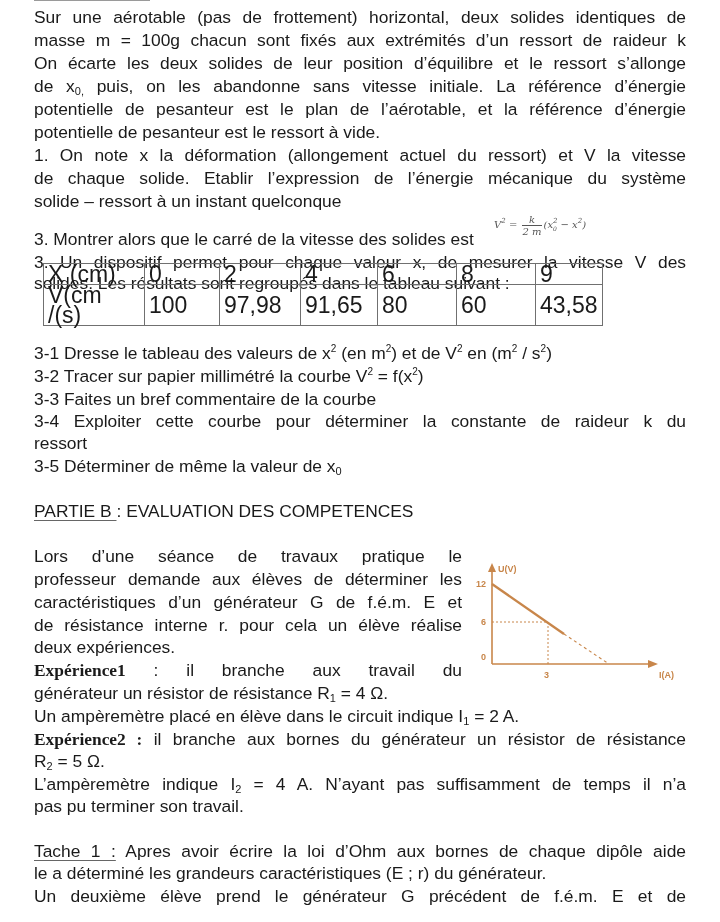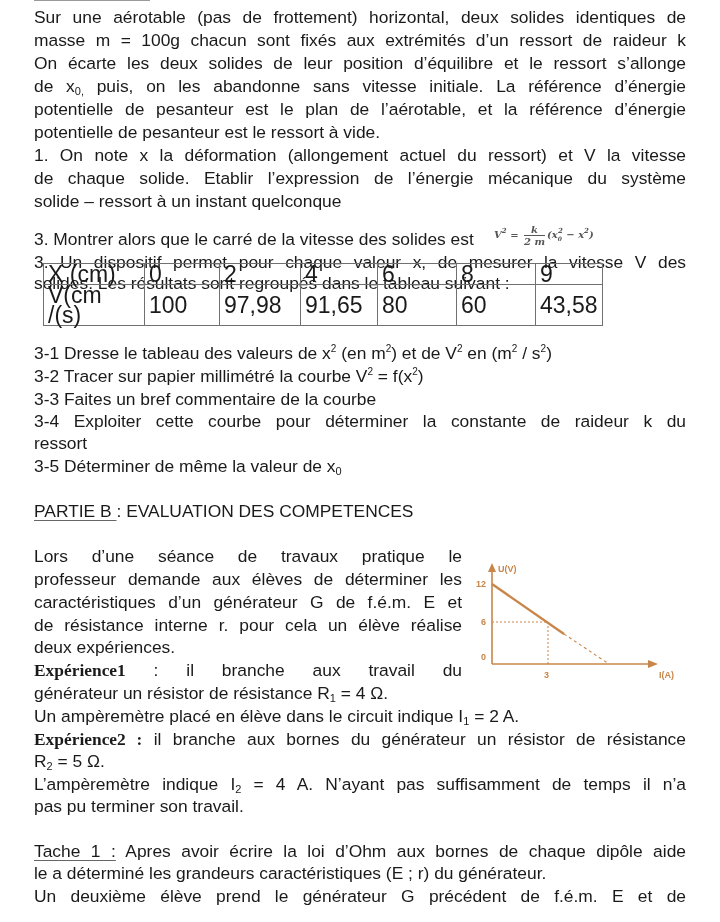--- a/index.html
+++ b/index.html
@@ -11,21 +11,21 @@
     .page { position: absolute; left: 34px; top: 0; width: 652px; }
     .topline { position: absolute; left: 34px; top: 0; width: 116px; height: 1px; background: #9a9a9a; }
     .line { position: absolute; left: 0; white-space: nowrap; line-height: 22px; }
     .just { text-align: justify; text-align-last: justify; width: 652px; white-space: normal; }
     .narrow { width: 428px; }
     sup { font-size: 10px; vertical-align: 7px; line-height: 0; }
     sub { font-size: 11px; vertical-align: -3px; line-height: 0; }
     .u { text-decoration: underline; text-decoration-color: #666; text-underline-offset: 3px; }
     b { font-weight: bold; font-family: Liberation Serif, serif; }
 
-    .formula { position: absolute; left: 494px; top: 224px; font-family: "DejaVu Serif", serif; font-style: italic; color: #555; font-size: 10px; height: 30px; font-weight: bold; }
+    .formula { position: absolute; left: 494px; top: 214px; font-family: "DejaVu Serif", serif; font-style: italic; color: #555; font-size: 10px; height: 30px; }
     .formula .frac { display: inline-block; vertical-align: middle; text-align: center; margin: 0 2px; }
     .formula .frac span { display: block; line-height: 11px; }
     .formula .frac .num { border-bottom: 1px solid #555; padding: 0 2px; }
 
     table.data { position: absolute; left: 9px; top: 263px; border-collapse: collapse; font-size: 23px; }
     table.data td { border: 1.5px solid #707070; padding: 0 4px; height: 20px; line-height: 20px; }
 
     .graph { position: absolute; left: 472px; top: 560px; width: 220px; height: 125px; text-align: center; }
   </style>
 </head>

